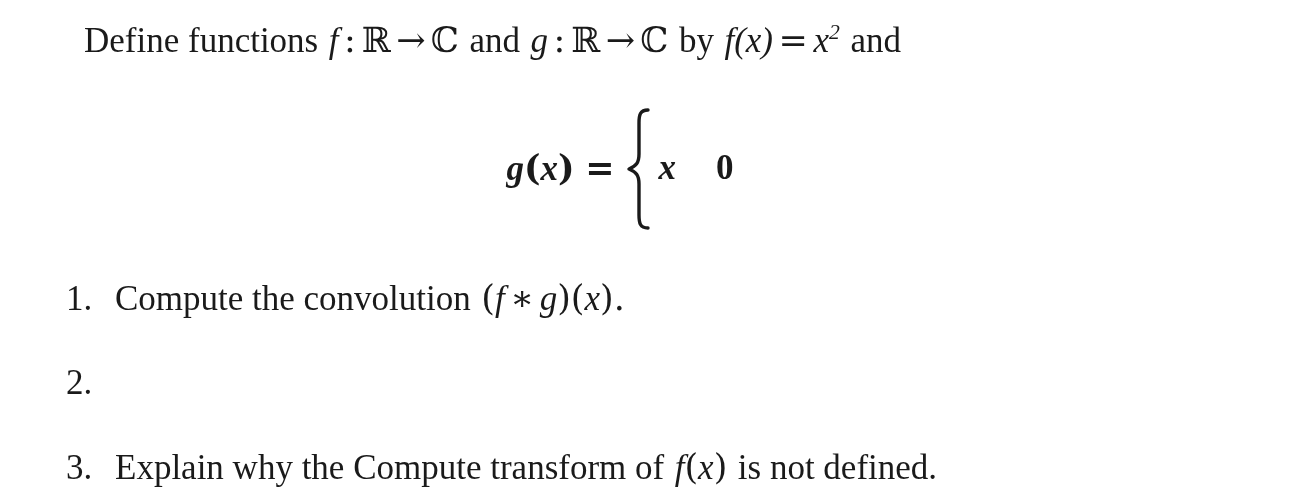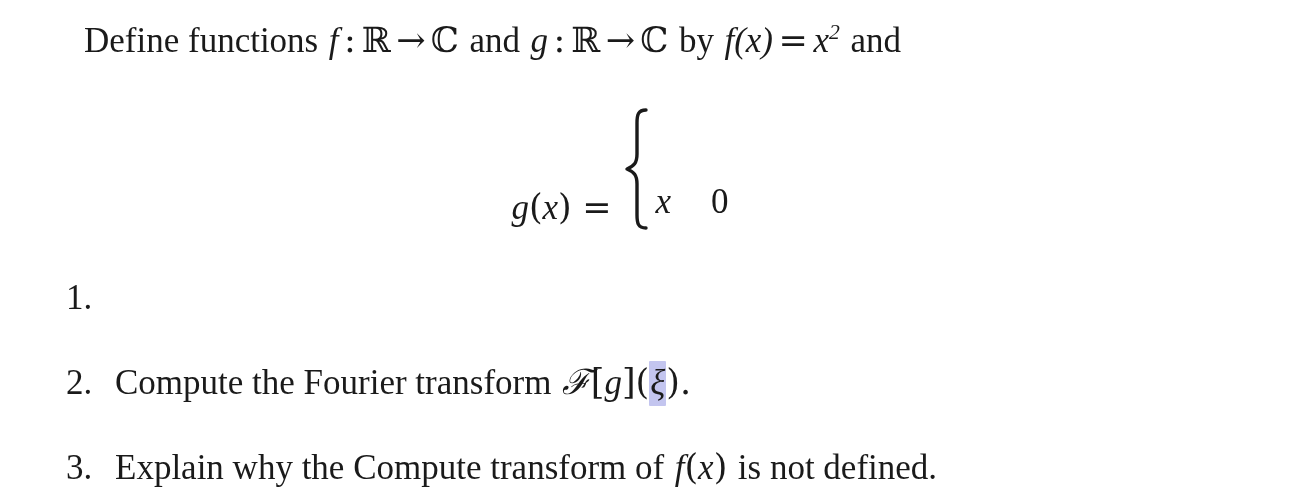--- a/index.html
+++ b/index.html
@@ -67,22 +67,23 @@
     position: absolute;
     left: 0;
     top: 108px;
     width: 1312px;
     display: flex;
     justify-content: center;
     align-items: center;
   }
   .eq-inner {
     display: flex;
-    align-items: flex-end;
+    align-items: center;
     margin-left: -72px;
+    font-weight: bold;
   }
   .eq-lhs {
     font-size: 35px;
     white-space: nowrap;
     padding-right: 12px;
   }
   .brace {
     font-size: 34px;
     line-height: 1;
     position: relative;
@@ -161,25 +162,25 @@
           <span class="mathrm">0</span>
         </div>
       </div>
     </div>
   </div>
 
   <ol class="qlist" style="list-style:none;margin:0;padding:0;">
 
     <li class="qitem">
       <span class="qnum">1.</span>
+      <span class="qtext"><span class="mathrm">Compute the convolution</span><span class="sp-med"></span><span class="op">(</span><span class="mathvar">f</span><span class="sp-thin"></span><span class="op">∗</span><span class="sp-thin"></span><span class="mathvar">g</span><span class="op">)(</span><span class="mathvar">x</span><span class="op">).</span></span>
     </li>
 
     <li class="qitem">
       <span class="qnum">2.</span>
-      <span class="qtext"><span class="mathrm">Compute the Fourier transform</span><span class="sp-med"></span><span class="script">ℱ</span><span class="op">[</span><span class="mathvar">g</span><span class="op">]</span><span class="op">(</span><span class="mathvar selection">ξ</span><span class="op">).</span></span>
     </li>
 
     <li class="qitem">
       <span class="qnum">3.</span>
       <span class="qtext"><span class="mathrm">Explain why the Compute transform of</span><span class="sp-med"></span><span class="mathvar">f</span><span class="op">(</span><span class="mathvar">x</span><span class="op">)</span><span class="sp-med"></span><span class="mathrm">is not defined.</span></span>
     </li>
 
   </ol>
 
 </div>

